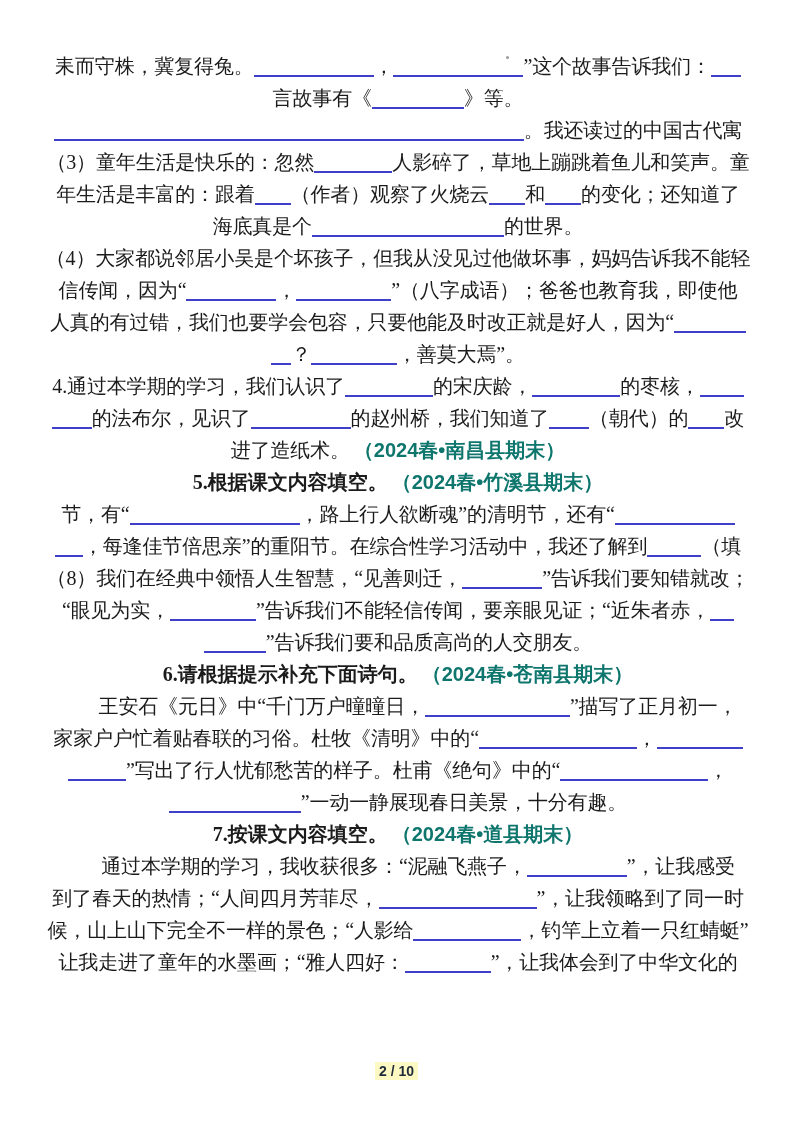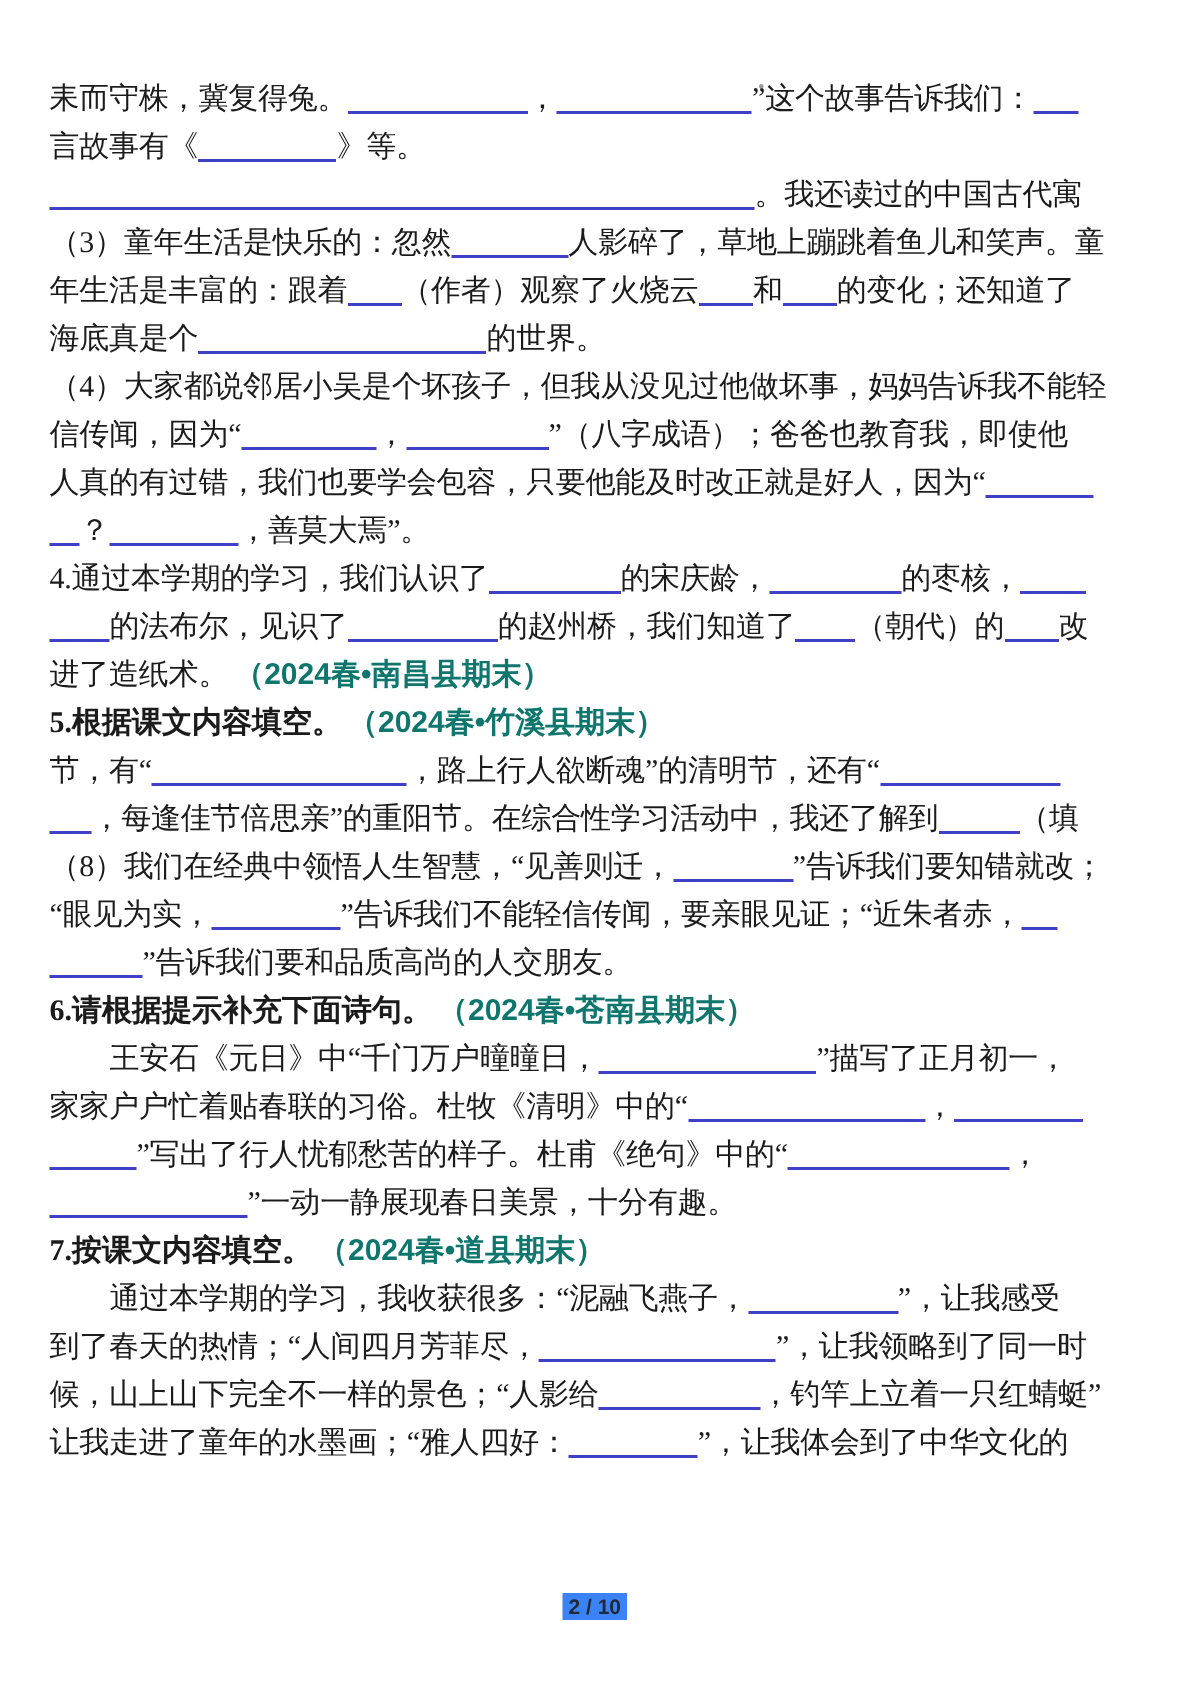--- a/index.html
+++ b/index.html
@@ -1,20 +1,20 @@
 <!DOCTYPE html>
 <html><head>
 <meta charset="utf-8">
 <style>
   html,body{margin:0;padding:0;}
   body{
     width:793px;height:1122px;background:#ffffff;position:relative;overflow:hidden;
     font-family:"Liberation Serif","DejaVu Serif",serif;color:#1b1b1b;
   }
-  .content{position:absolute;left:33px;top:50px;width:730px;}
+  .content{position:absolute;left:33px;top:50px;width:730px;text-align:center;}
   .line{
     font-size:20px;line-height:32px;letter-spacing:-0.15px;
     white-space:nowrap;height:32px;
   }
   .line.indent{padding-left:40px;}
   .seg{display:inline;}
   .seg-bold{
     font-weight:700;font-family:Liberation Serif, serif;
     letter-spacing:0;
   }
@@ -23,21 +23,21 @@
     font-family:"Liberation Sans","DejaVu Sans",sans-serif;letter-spacing:0;
     padding-left:4px;
   }
   .blank{
     display:inline-block;height:0.95em;
     border-bottom:2px solid #3f3fc8;
     vertical-align:-4px;
   }
   .footer{position:absolute;left:0;top:1062px;width:793px;text-align:center;}
   .page-num{
-    display:inline-block;background:#3b82f6;color:#1f2937;
+    display:inline-block;background:#fef9c3;color:#1f2937;
     font-family:"Liberation Sans","DejaVu Sans",sans-serif;
     font-size:14px;font-weight:700;padding:1px 4px;
   }
   .stray-dot{
     position:absolute;left:506px;top:56px;width:3px;height:3px;
     background:#9a9a9a;border-radius:50%;
   }
 </style>
 </head>
 <body>

